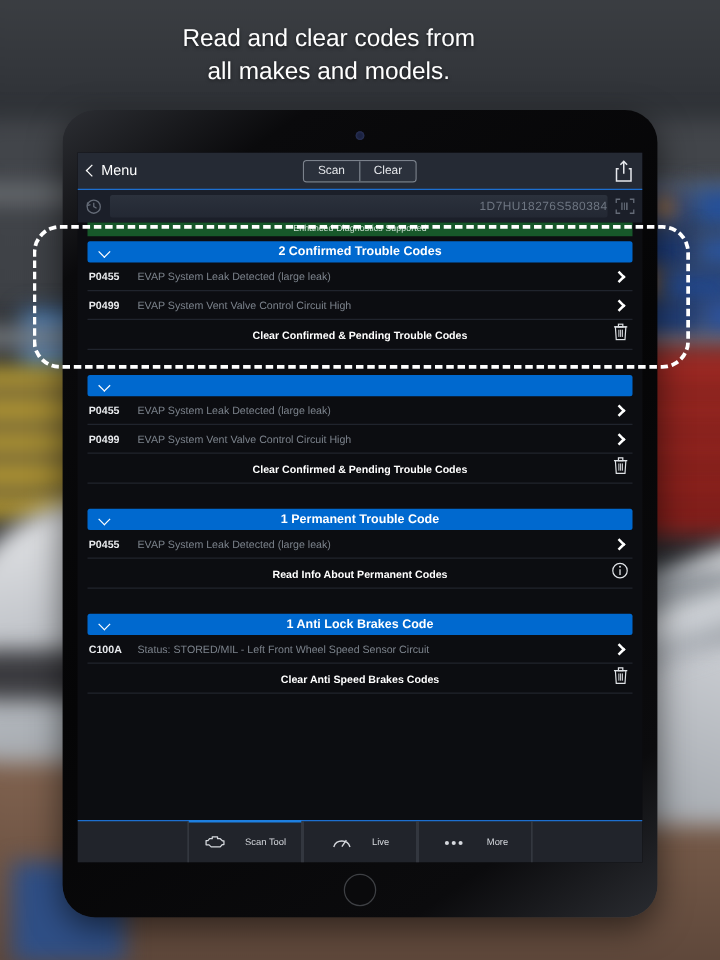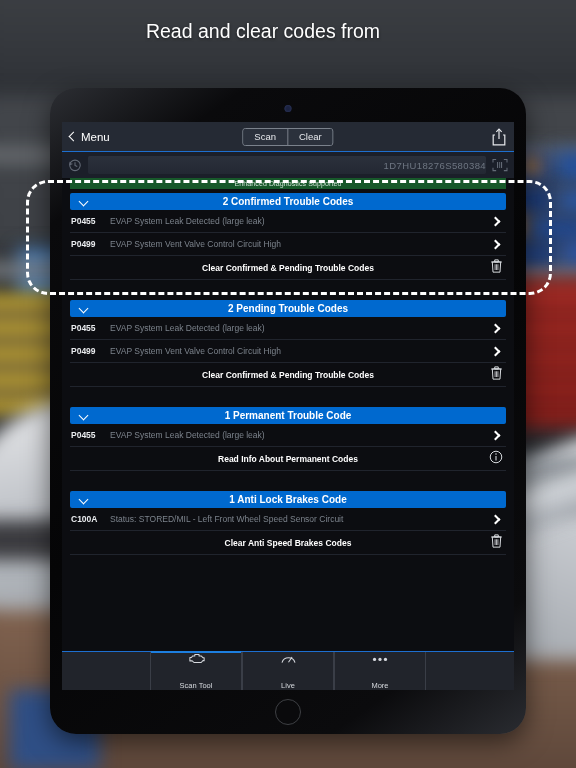--- a/index.html
+++ b/index.html
@@ -206,21 +206,21 @@
 
   
   #tabbar {
     flex:0 0 34px; background:#21242b;
     border-top:1.2px solid #1d6fd0;
     display:flex; align-items:stretch;
   }
   .tab-spacer { flex:1; }
   .tab {
     width:92px; position:relative;
-    display:flex; flex-direction:column; align-items:center; justify-content:center;
+    display:flex; flex-direction:row; align-items:center; justify-content:center;
     gap:16px;
     border-left:1px solid #3a3e47; border-right:1px solid #3a3e47;
   }
   .tab .lbl { color:#d6d9de; font-size:7.5px; }
   .tab.active::before {
     content:""; position:absolute; top:-1.2px; left:0; right:0;
     height:2.5px; background:#1d7fe0;
   }
 
   
@@ -263,20 +263,21 @@
   <div class="bglayer bg-bumperor"></div>
   <div class="bglayer bg-cardark1"></div>
   <div class="bglayer bg-carbody2"></div>
   <div class="bglayer bg-carwin"></div>
   <div class="bglayer bg-chrome"></div>
   <div class="bglayer bg-jeans"></div>
 </div>
 
 <div id="headline">
   <span class="l">Read and clear codes from</span>
+  <span class="l">all makes and models.</span>
 </div>
 
 <div id="tablet">
   <div id="camera"></div>
   <div id="homebtn"></div>
 
   <div id="screen">
 
     <div id="navbar">
       <div id="menu-back">
@@ -343,21 +344,20 @@
               <path d="M5 1 H9 V3.4 H5 Z" fill="none" stroke="#dfe2e6" stroke-width="1.1"></path>
               <path d="M5.4 6 V12.6 M7 6 V12.6 M8.6 6 V12.6" stroke="#dfe2e6" stroke-width="0.9"></path>
             </svg>
           </span>
         </div>
       </div>
 
       <div class="section">
         <div class="sec-head">
           <span class="chev-down"></span>
-          <span class="title">2 Pending Trouble Codes</span>
         </div>
         <div class="code-row">
           <span class="code-id">P0455</span>
           <span class="code-desc">EVAP System Leak Detected (large leak)</span>
           <span class="chev-right"></span>
         </div>
         <div class="code-row">
           <span class="code-id">P0499</span>
           <span class="code-desc">EVAP System Vent Valve Control Circuit High</span>
           <span class="chev-right"></span>

